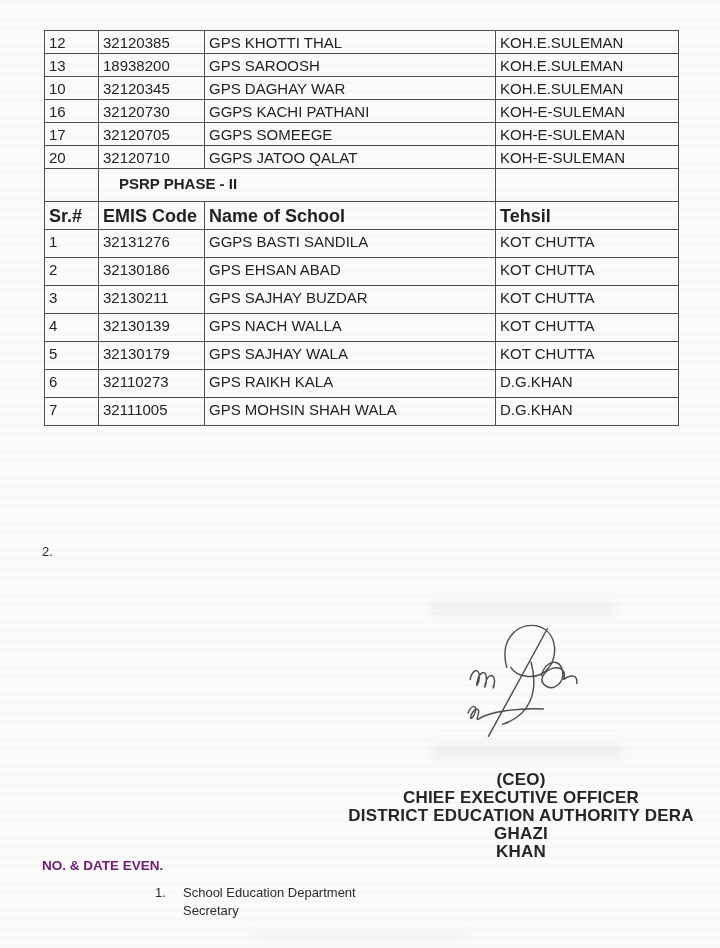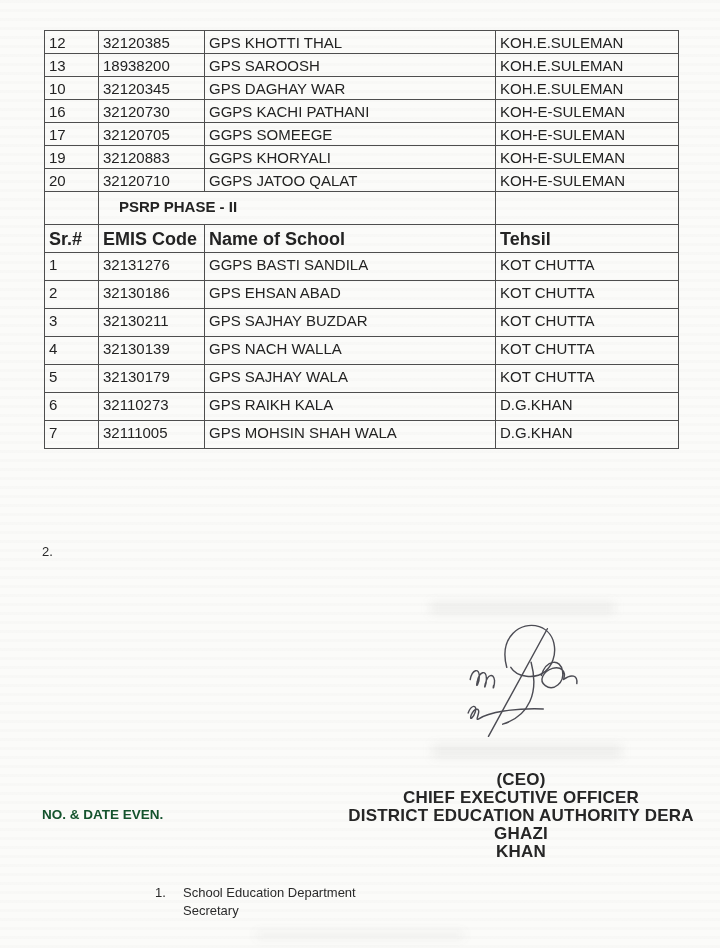--- a/index.html
+++ b/index.html
@@ -38,21 +38,21 @@
 
   .signature{position:absolute;left:458px;top:616px;width:132px;height:128px;}
   .signature svg{width:100%;height:100%;}
   .signature path{fill:none;stroke:#4c4c54;stroke-width:1.4;stroke-linecap:round;stroke-linejoin:round;}
 
   .signatory{
     position:absolute;left:340px;top:771px;width:362px;
     text-align:center;font-weight:bold;font-size:17px;line-height:18px;
     color:#262626;letter-spacing:.2px;
   }
-  .no-date{position:absolute;left:42px;top:807px;font-weight:bold;font-size:13.5px;color:#14532d;}
+  .no-date{position:absolute;left:42px;top:858px;font-weight:bold;font-size:13.5px;color:#701a75;}
   .cc-item{position:absolute;left:155px;top:884px;display:flex;font-size:13px;color:#2a2a2a;line-height:18px;}
   .cc-num{width:28px;}
 </style>
 </head>
 <body>
 
 <div class="page-texture"></div>
 <div class="smudge s1"></div>
 <div class="smudge s2"></div>
 <div class="smudge s3"></div>
@@ -86,26 +86,20 @@
       <tr>
         <td>16</td>
         <td>32120730</td>
         <td>GGPS KACHI PATHANI</td>
         <td>KOH-E-SULEMAN</td>
       </tr>
       <tr>
         <td>17</td>
         <td>32120705</td>
         <td>GGPS SOMEEGE</td>
-        <td>KOH-E-SULEMAN</td>
-      </tr>
-      <tr>
-        <td>19</td>
-        <td>32120883</td>
-        <td>GGPS KHORYALI</td>
         <td>KOH-E-SULEMAN</td>
       </tr>
       <tr>
         <td>20</td>
         <td>32120710</td>
         <td>GGPS JATOO QALAT</td>
         <td>KOH-E-SULEMAN</td>
       </tr>
     </tbody>
   <tbody>

